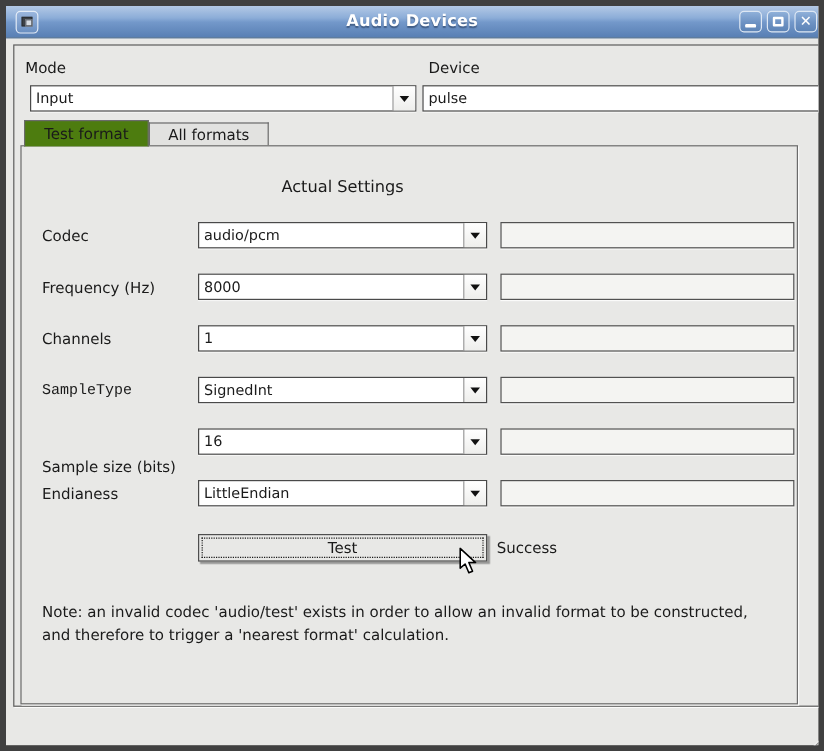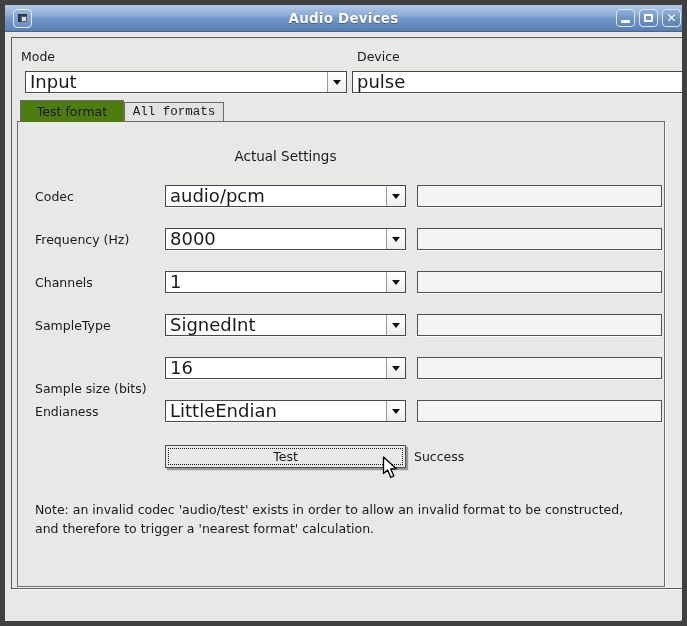--- a/index.html
+++ b/index.html
@@ -52,38 +52,38 @@
     border:1px solid #5c5c5c; box-shadow:1px 1px 0 #fbfbfa;
   }
   .field-label { position:absolute; font-size:12.5px; }
   
   .combo {
     position:absolute; height:22px; background:#ffffff;
     border:1px solid #494949; box-shadow:0 1px 0 #f6f6f5;
   }
   .combo-text {
     position:absolute; left:4px; right:22px; top:0; bottom:0;
-    line-height:20px; font-size:18px; white-space:nowrap; overflow:hidden;
+    line-height:20px; font-size:12px; white-space:nowrap; overflow:hidden;
   }
   .combo-btn {
     position:absolute; right:0; top:0; bottom:0; width:19px;
     border-left:1px solid #9a9a9a; background:linear-gradient(#ffffff,#eeeeec);
   }
   .combo-btn i {
     position:absolute; left:50%; top:50%; margin:-2px 0 0 -4px;
     width:0; height:0; border-left:4px solid transparent;
     border-right:4px solid transparent; border-top:5px solid #111;
   }
   
   .tab {
     position:absolute; font-size:12.5px; text-align:center;
     border:1px solid #6b6b6b; border-bottom:none; background:#4d7c0f;
   }
   .tab-selected { left:15px; top:95px; width:104px; height:22px; line-height:22px; z-index:3; }
-  .tab-unselected { left:119px; top:97px; width:100px; height:31px; line-height:19px; background:#e2e2e0; z-index:1;font-family:Liberation Mono, monospace; }
+  .tab-unselected { left:119px; top:97px; width:100px; height:31px; line-height:19px; background:#e2e2e0; z-index:1; }
   .tabpane {
     position:absolute; left:12px; top:116px; width:648px; height:466px;
     border:1px solid #6b6b6b; box-shadow:1px 1px 0 #fbfbfa; background:#e8e8e6; z-index:2;
   }
   
   .col-header-actual {
     position:absolute; left:160px; top:143px; width:241px; text-align:center;
     font-size:13.5px; z-index:4;
   }
   .col-header-nearest {
@@ -179,21 +179,21 @@
 
   <div class="row-label" style="top:270px;">Channels</div>
   <div class="combo row-combo" style="top:266px;">
     <span class="combo-text">1</span>
     <span class="combo-btn">
         <i></i>
       </span>
   </div>
   <div class="nearest-field" style="top:266px;"></div>
 
-  <div class="row-label" style="top:313px;">SampleType</div>
+  <div class="row-label" style="top:313px;font-family:Liberation Mono, monospace;">SampleType</div>
   <div class="combo row-combo" style="top:309px;">
     <span class="combo-text">SignedInt</span>
     <span class="combo-btn">
         <i></i>
       </span>
   </div>
   <div class="nearest-field" style="top:309px;"></div>
 
   <div class="row-label" style="top:376px;">Sample size (bits)</div>
   <div class="combo row-combo" style="top:352px;">

